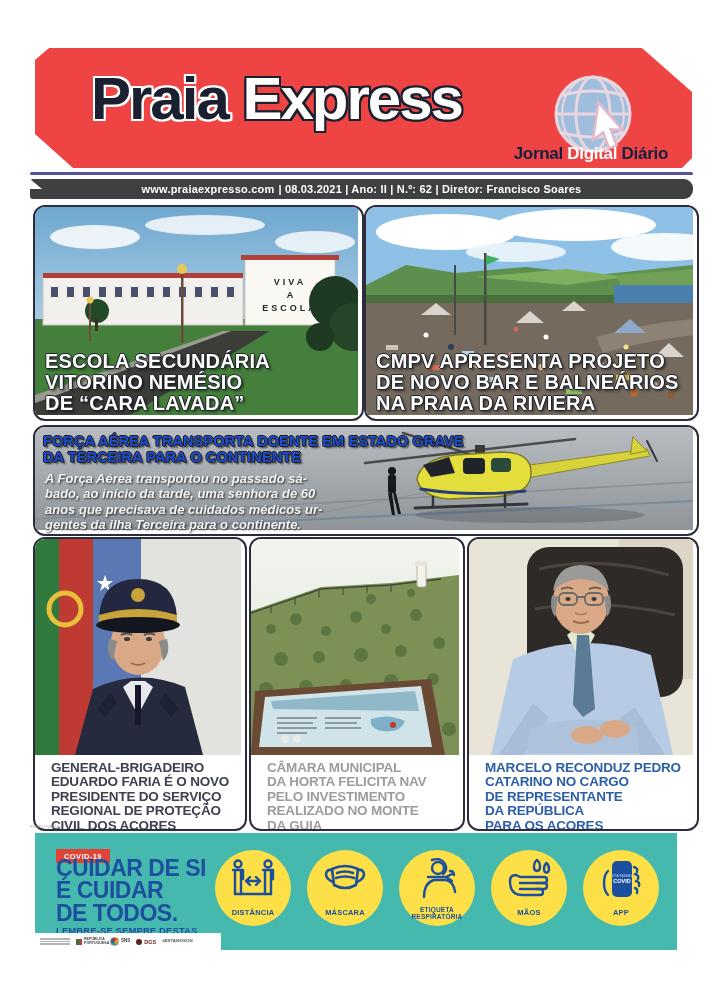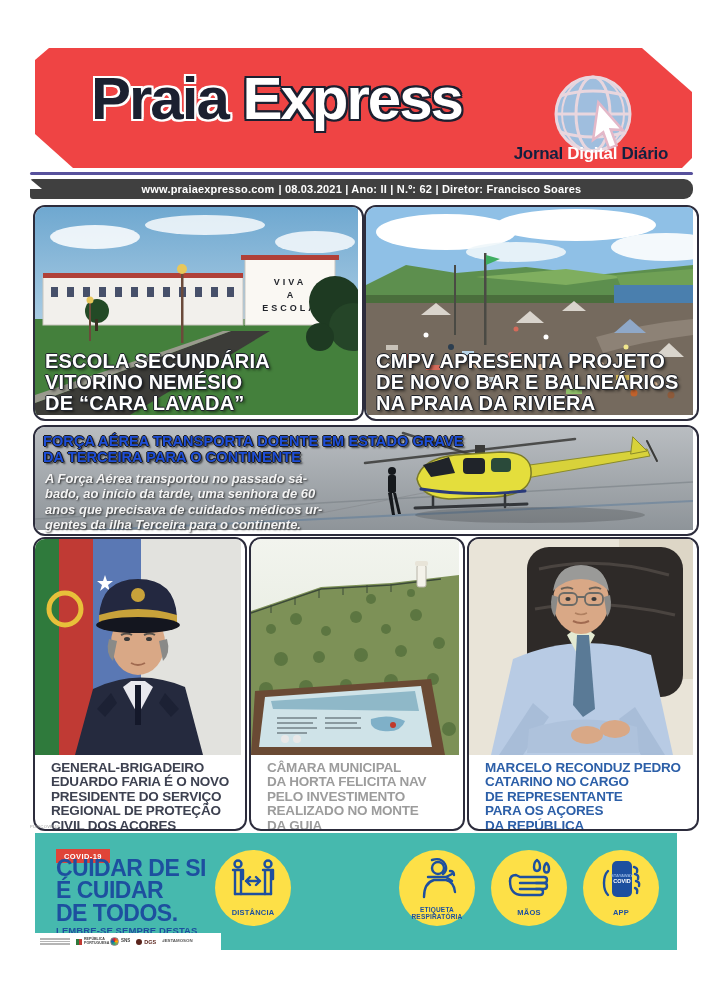--- a/index.html
+++ b/index.html
@@ -396,22 +396,22 @@
         <path d="M92,50 q7,-3 12,0" stroke="#6a6258" stroke-width="2" fill="none"></path>
         <path d="M120,50 q7,-3 12,0" stroke="#6a6258" stroke-width="2" fill="none"></path>
         <path d="M104,82 q8,4 16,0" stroke="#a06a50" stroke-width="2" fill="none"></path>
         <path d="M106,74 q6,3 12,0" stroke="#b08060" stroke-width="1.5" fill="none"></path>
       </svg>
     </div>
     <div class="story-headline c-blue">
       <div>MARCELO RECONDUZ PEDRO</div>
       <div>CATARINO NO CARGO</div>
       <div>DE REPRESENTANTE</div>
+      <div>DA REPÚBLICA</div>
       <div>PARA OS AÇORES</div>
-      <div>DA REPÚBLICA</div>
     </div>
   </div>
 
   <div class="pub-label">PUB/COVID19</div>
 
   <div class="covid">
     <div class="covid-badge">COVID-19</div>
     <div class="covid-heading">
       <div>CUIDAR DE SI</div>
       <div>É CUIDAR</div>
@@ -429,20 +429,31 @@
             <path d="M3,13 h10 v9 M5,13 v24 M11,13 v24"></path>
           <circle cx="38" cy="7" r="3.5"></circle>
             <path d="M33,13 h10 v9 M35,13 v24 M41,13 v24"></path>
           <path d="M16,24 h14 M16,24 l4,-4 M16,24 l4,4 M30,24 l-4,-4 M30,24 l-4,4"></path>
           <path d="M5,37 h36"></path>
         </g>
       </svg>
       <div class="rule-label">DISTÂNCIA</div>
     </div>
 
+    <div class="rule" style="left:272px;">
+      <svg width="46" height="44" viewBox="0 0 46 44">
+        <g stroke="#1d4f9f" stroke-width="2.6" fill="none" stroke-linecap="round" stroke-linejoin="round">
+          <path d="M10,12 Q23,6 36,12 L34,28 Q23,34 12,28 Z"></path>
+          <path d="M10,13 Q5,12 4,17 Q4,22 11,25"></path>
+          <path d="M36,13 Q41,12 42,17 Q42,22 35,25"></path>
+          <path d="M15,16 Q23,13 31,16 M14,21 Q23,18 32,21"></path>
+        </g>
+      </svg>
+      <div class="rule-label">MÁSCARA</div>
+    </div>
 
     <div class="rule" style="left:364px;">
       <svg width="46" height="42" viewBox="0 0 46 42">
         <g stroke="#1d4f9f" stroke-width="2.4" fill="none" stroke-linecap="round" stroke-linejoin="round">
           <path d="M18,3 q9,-3 13,4 q3,6 -2,10"></path>
           <circle cx="24" cy="11" r="6"></circle>
           <path d="M10,40 q0,-14 10,-17 l12,0 q8,2 9,12"></path>
           <path d="M14,20 l18,0 l6,-3 M32,20 l6,4"></path>
           <path d="M36,14 q4,0 4,4"></path>
         </g>

